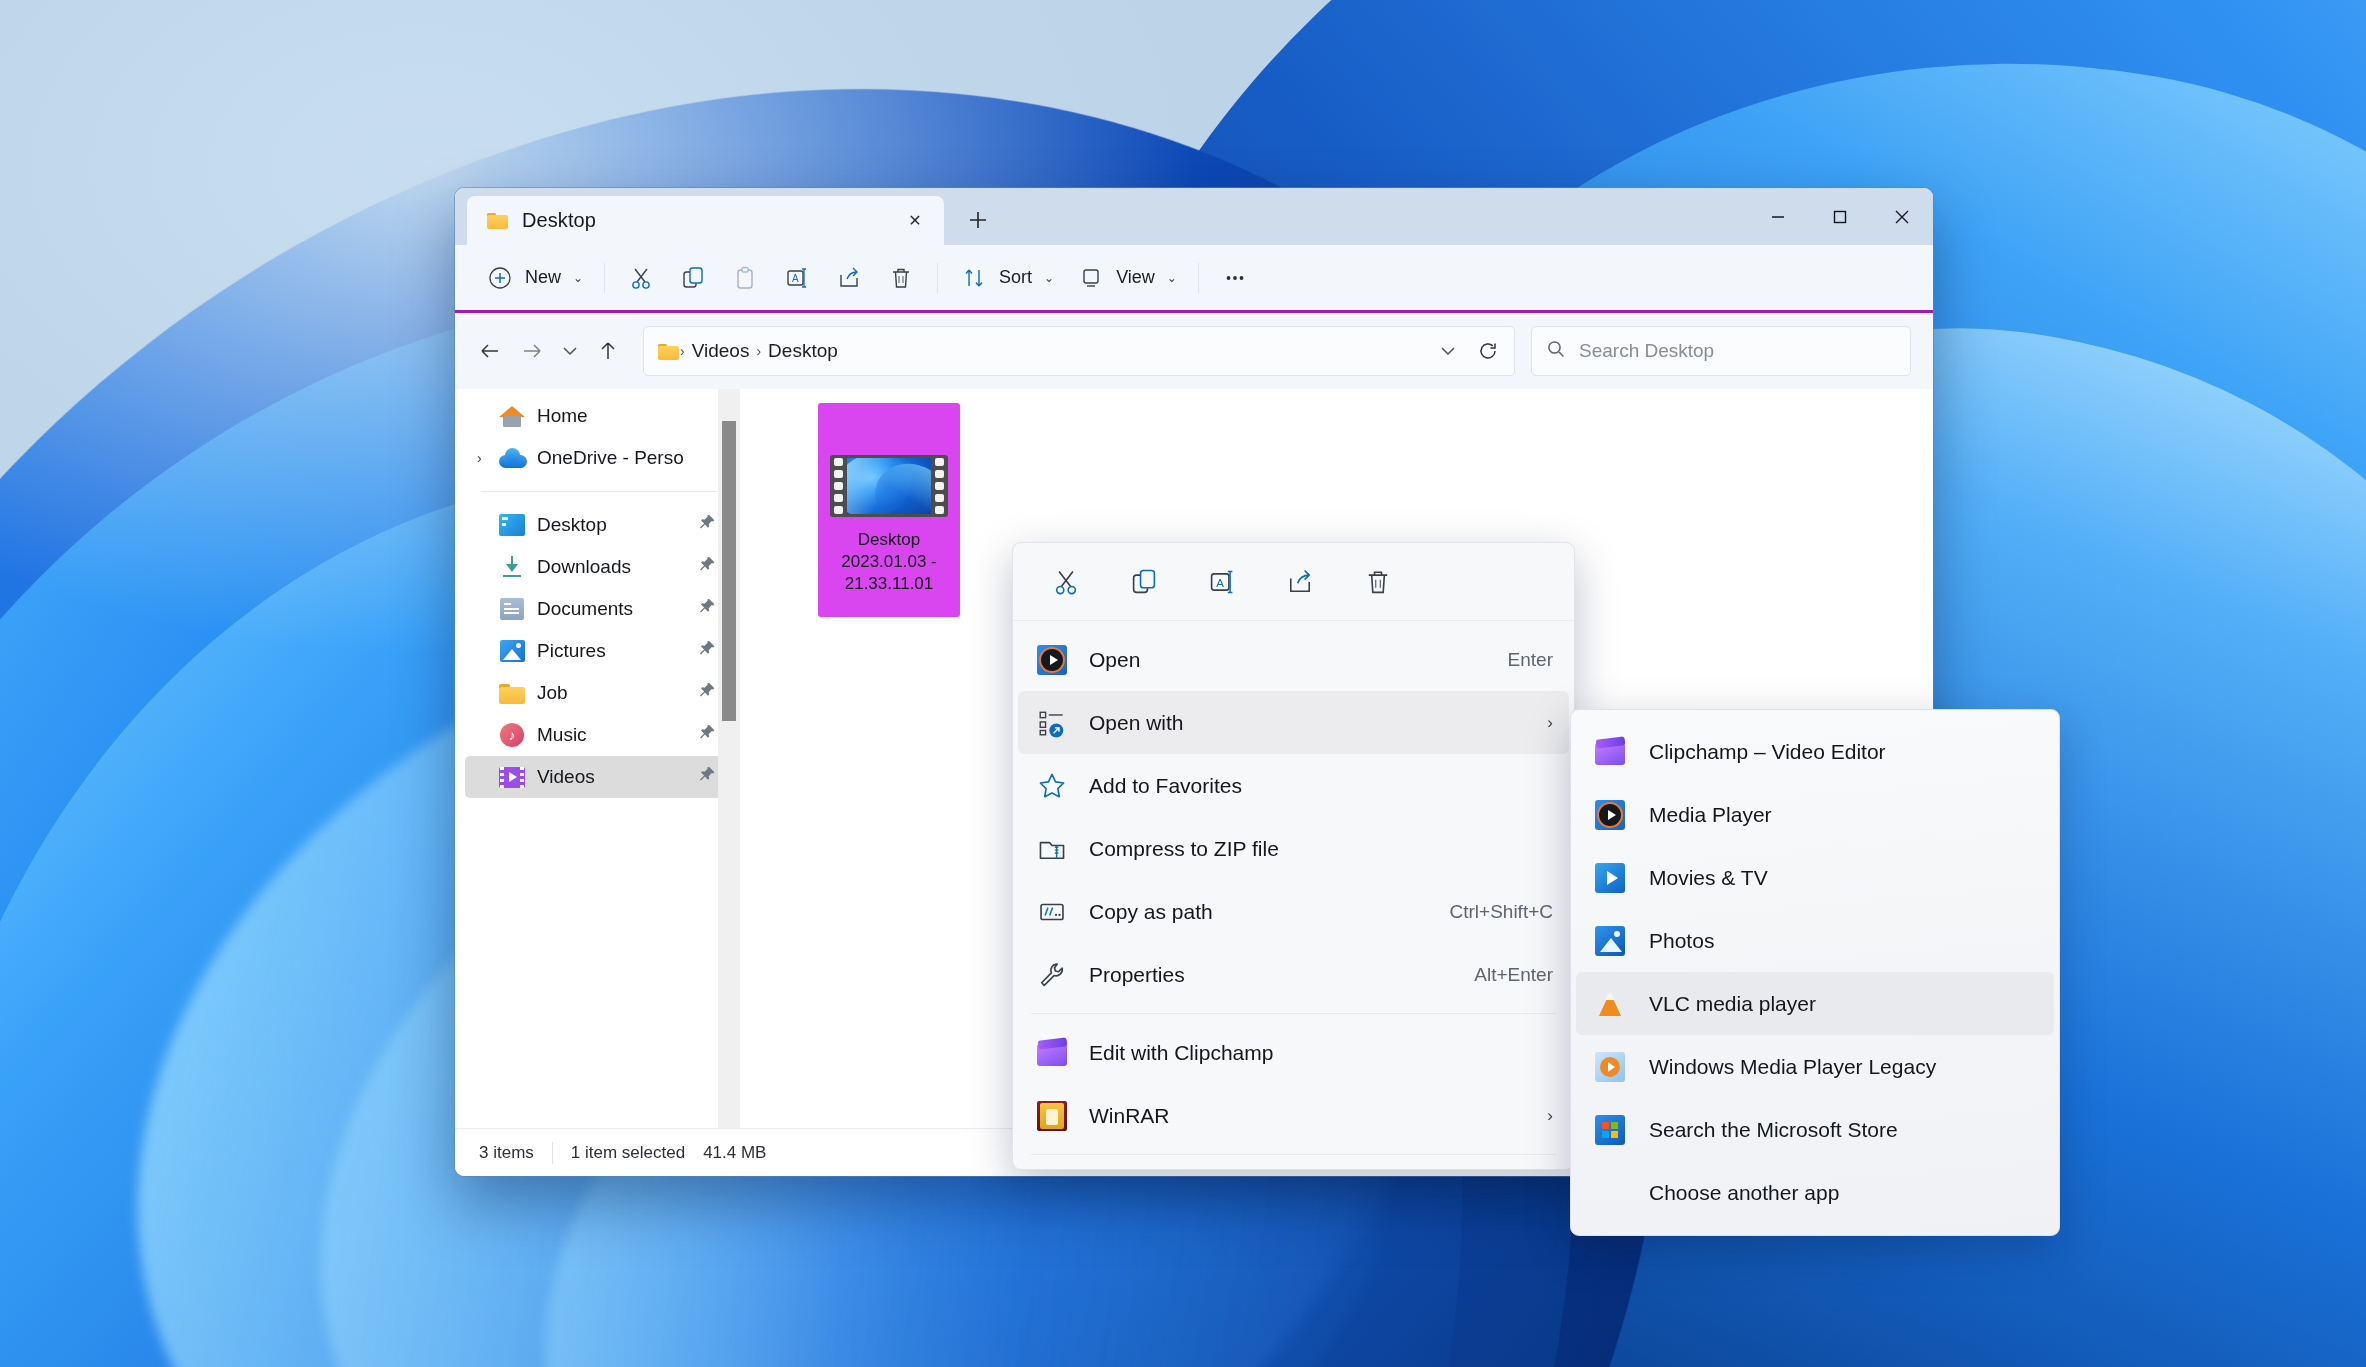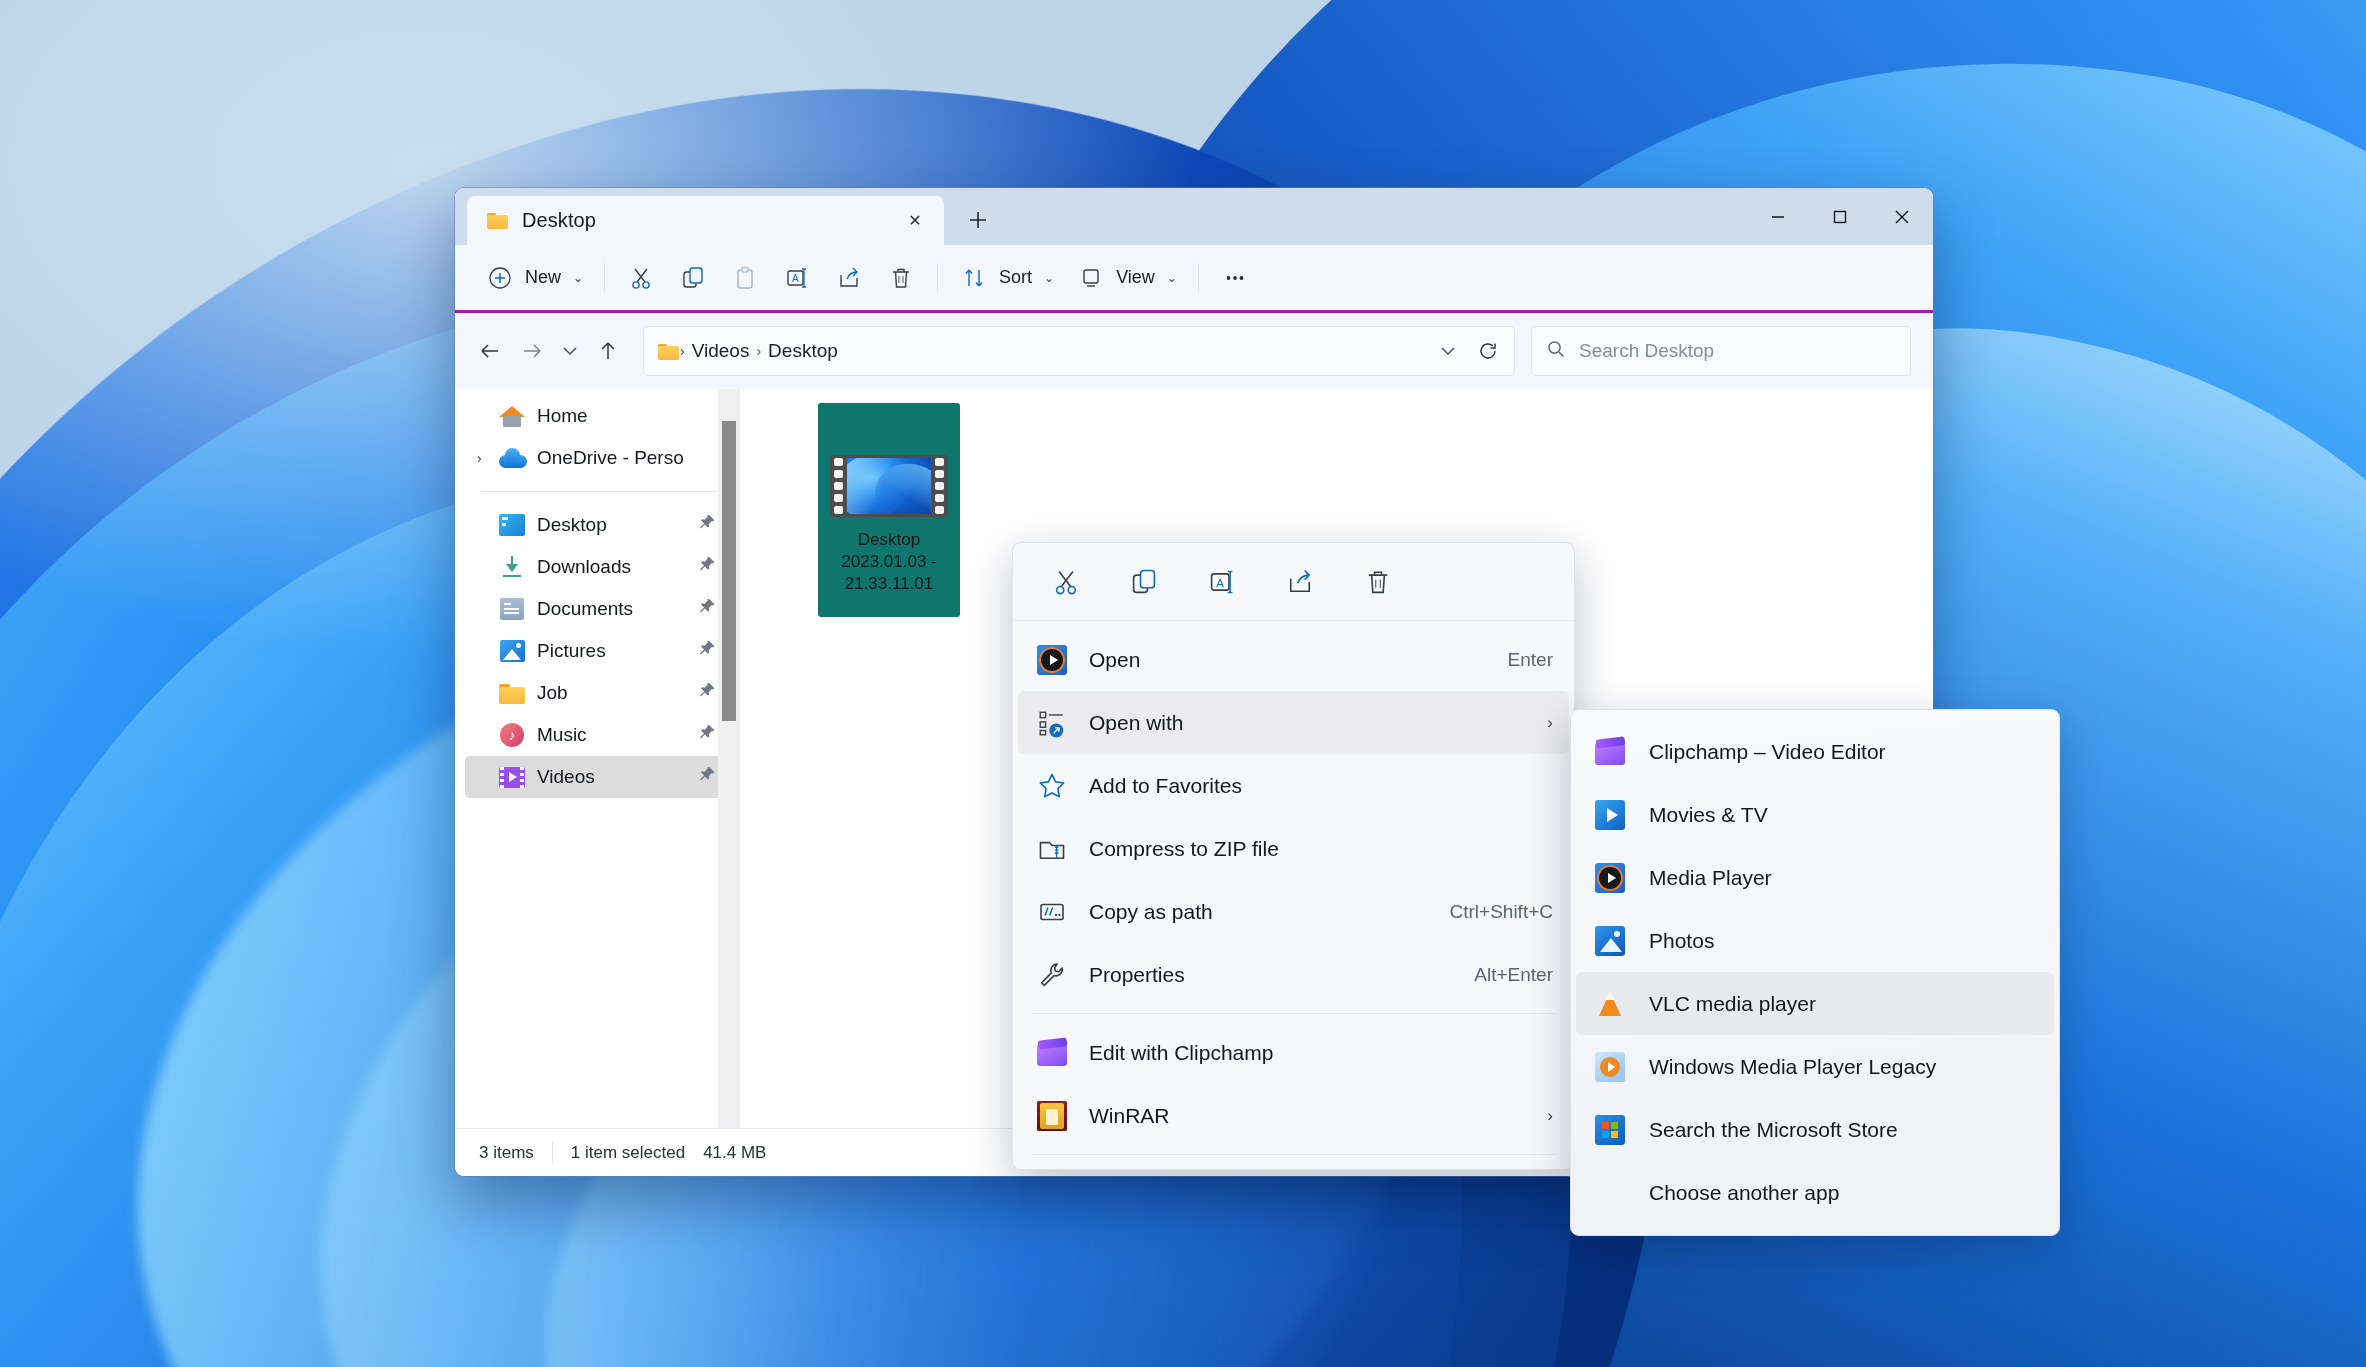--- a/index.html
+++ b/index.html
@@ -230,21 +230,21 @@
   .navscroll .thumb {
     position: absolute; left: 4px; top: 32px; width: 14px; height: 300px;
     background: #8a8a8a; border-radius: 0;
   }
 
   .content { flex: 1 1 auto; background: #fff; position: relative; padding: 12px 0 0 14px; }
 
   .fileitem {
     position: absolute; left: 78px; top: 14px;
     width: 142px; height: 214px;
-    background: #0f766e; border-radius: 3px;
+    background: #d946ef; border-radius: 3px;
     display: flex; flex-direction: column; align-items: center;
     padding-top: 52px;
   }
   .thumb-film {
     width: 118px; height: 62px; position: relative;
     background: #4d4d4d; border-radius: 3px;
     display: flex; align-items: center; justify-content: center;
   }
   .sprocket-col { position:absolute; top:3px; bottom:3px; width:13px; display:flex; flex-direction:column; justify-content:space-between; }
   .sprocket-col.l { left: 2px; } .sprocket-col.r { right: 2px; }
@@ -884,31 +884,31 @@
 
 <div id="submenu">
   <div class="sm-item">
     <span class="sm-ico">
         <span class="ic-clipchamp"></span>
       </span>
     <span>Clipchamp – Video Editor</span>
   </div>
   <div class="sm-item">
     <span class="sm-ico">
-        <span class="ic-movies"></span>
-      </span>
-    <span>Movies &amp; TV</span>
+        <span class="ic-mediaplayer">
+          <i></i>
+        </span>
+      </span>
+    <span>Media Player</span>
   </div>
   <div class="sm-item">
     <span class="sm-ico">
-        <span class="ic-mediaplayer">
-          <i></i>
-        </span>
-      </span>
-    <span>Media Player</span>
+        <span class="ic-movies"></span>
+      </span>
+    <span>Movies &amp; TV</span>
   </div>
   <div class="sm-item">
     <span class="sm-ico">
         <span class="ic-photos"></span>
       </span>
     <span>Photos</span>
   </div>
   <div class="sm-item hl">
     <span class="sm-ico">
         <span class="ic-vlc"></span>

